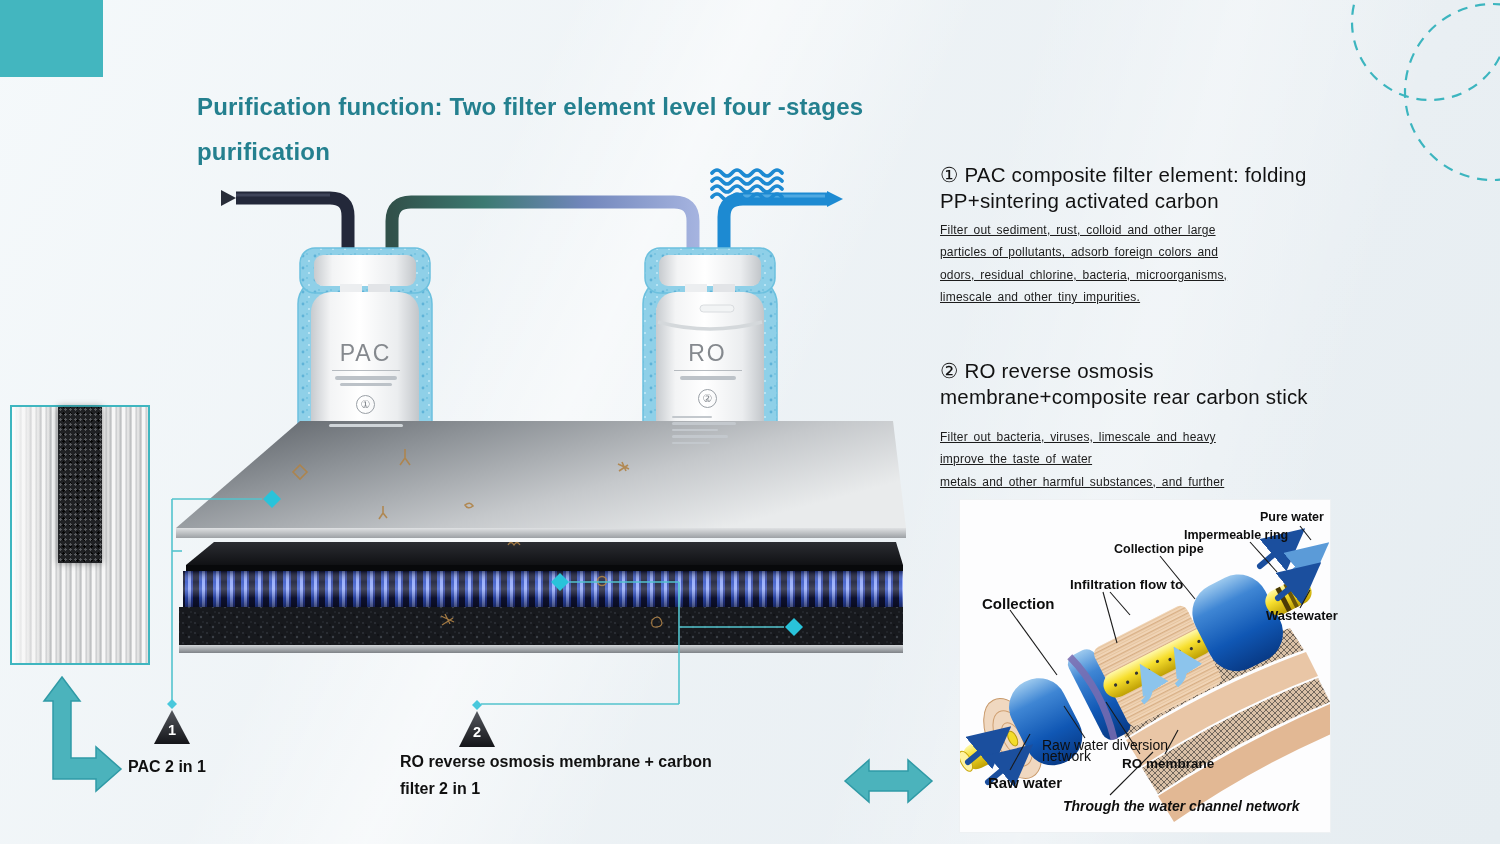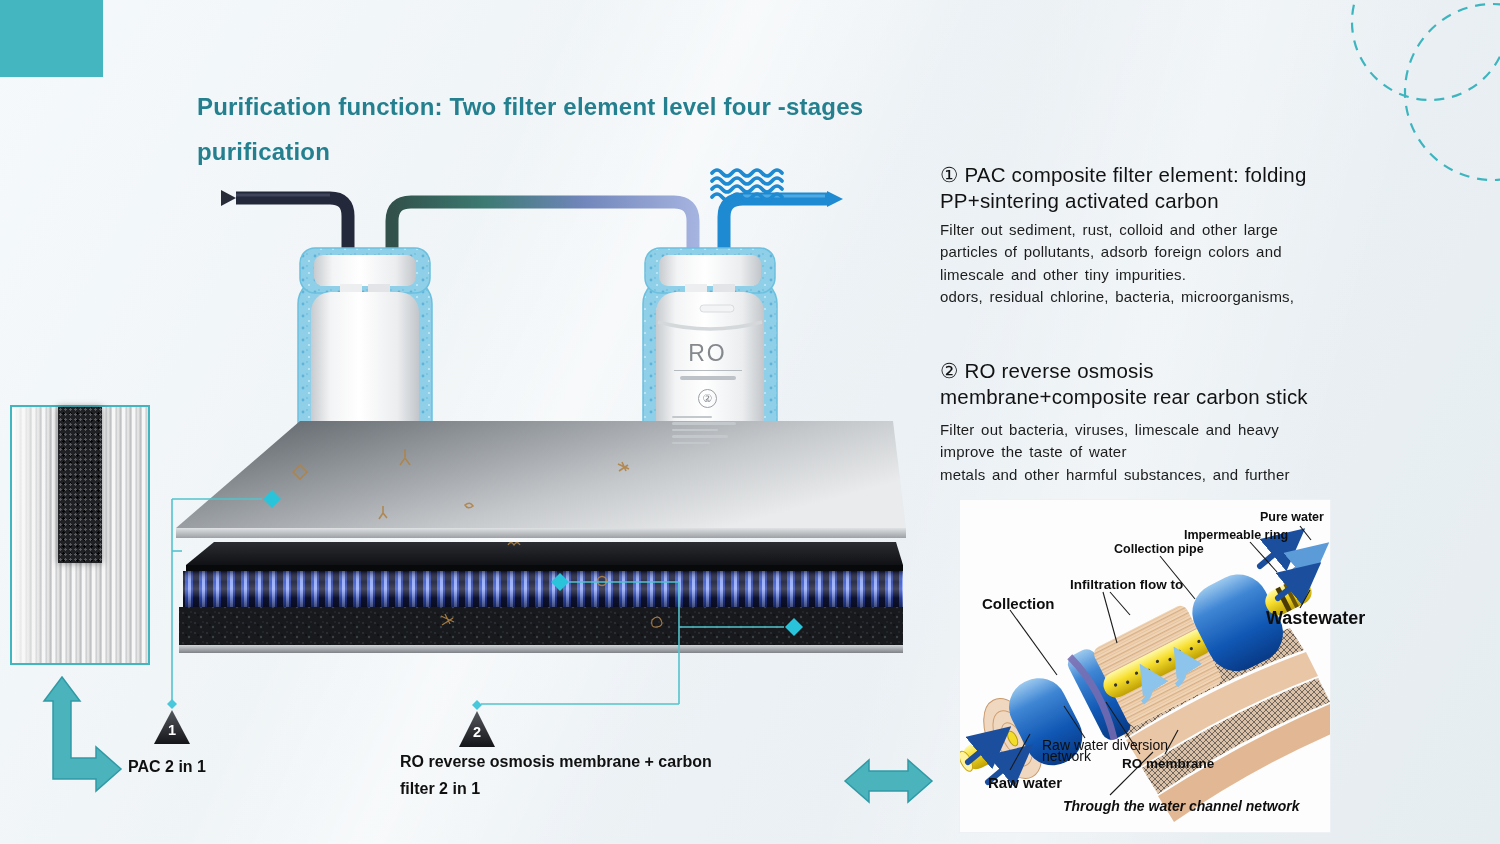--- a/index.html
+++ b/index.html
@@ -7,21 +7,21 @@
     background:linear-gradient(118deg,#f5f9fb 0%,#eef3f6 40%,#e9eff3 75%,#e6edf1 100%);}
   .slide::before{content:"";position:absolute;inset:0;
     background:linear-gradient(115deg,rgba(255,255,255,0) 30%,rgba(255,255,255,.55) 40%,rgba(255,255,255,0) 52%),
                linear-gradient(105deg,rgba(255,255,255,0) 60%,rgba(255,255,255,.35) 72%,rgba(255,255,255,0) 84%);
     pointer-events:none;}
   .abs{position:absolute;}
   .corner-square{left:0;top:0;width:103px;height:77px;background:#43b6bf;}
   .title{left:162px;top:84px;width:1120px;font-size:24px;font-weight:bold;color:#24808f;line-height:45px;letter-spacing:.2px;margin-left:35px;}
   .info{width:508px;color:#121212;}
   .info .h{font-size:20.5px;font-weight:normal;line-height:26px;letter-spacing:.2px;}
-  .info .b{font-size:15px;line-height:22.3px;word-spacing:2.2px;letter-spacing:.2px;color:#1c1c1c;}
+  .info .b{font-size:12px;line-height:22.3px;word-spacing:2.2px;letter-spacing:.2px;color:#1c1c1c;text-decoration:underline;}
   .callout{font-size:16px;font-weight:bold;color:#101010;line-height:27px;}
   .tri-num{width:20px;text-align:center;color:#fff;font-size:14.5px;font-weight:bold;}
   
   .inset{left:10px;top:405px;width:140px;height:260px;border:2px solid #3fb6c0;box-sizing:border-box;
     background:linear-gradient(90deg,rgba(252,252,252,.95) 0%,rgba(244,244,244,.55) 12%,rgba(255,255,255,0) 28%),
     repeating-linear-gradient(90deg,#f7f7f7 0px,#f7f7f7 3px,#c6c8ca 4px,#ebebeb 6px,#b6b8ba 9px,#efefef 10px);}
   .inset-carbon{position:absolute;left:34%;top:0;width:32%;height:61%;background-color:#1f2023;
     background-image:radial-gradient(rgba(95,97,101,.9) 1px,transparent 1.4px),radial-gradient(rgba(0,0,0,.85) 1px,transparent 1.3px);
     background-size:5px 5px,7px 7px;background-position:0 0,2px 3px;box-shadow:0 0 7px rgba(0,0,0,.45);}
   
@@ -202,20 +202,28 @@
     <path d="M477,711 L495,747 L459,747 Z" fill="url(#triGrad)"></path>
 
     <path d="M62,677 L80,701 L71,701 L71,758 L96,758 L96,747 L121,769 L96,791 L96,779 L53,779 L53,701 L44,701 Z" fill="#4bb3bc" stroke="#2f9aa6" stroke-width="1.5"></path>
     <path d="M845,781 L869,760 L869,771 L908,771 L908,760 L932,781 L908,802 L908,791 L869,791 L869,802 Z" fill="#4bb3bc" stroke="#2f9aa6" stroke-width="1.5"></path>
   </svg>
 
   <div class="abs inset">
     <div class="inset-carbon"></div>
   </div>
 
+  <div class="abs cart-label" style="left:318px;top:340px;width:95px;">
+    <div class="cart-code">PAC</div>
+    <div class="cart-rule" style="width:68px;"></div>
+    <div class="bar" style="width:62px;height:3.5px;"></div>
+    <div class="bar" style="width:52px;height:3.5px;"></div>
+    <div class="circ-num">①</div>
+    <div class="bar" style="width:74px;height:2.5px;margin-top:10px;background:#d0d5d9;"></div>
+  </div>
   <div class="abs cart-label" style="left:660px;top:340px;width:95px;">
     <div class="cart-code">RO</div>
     <div class="cart-rule" style="width:68px;"></div>
     <div class="bar" style="width:56px;height:3.5px;"></div>
     <div class="circ-num">②</div>
     <div style="margin-top:8px;padding-left:12px;">
       <div class="barl" style="width:40px;height:2.5px;"></div>
       <div class="barl" style="width:64px;height:2.5px;"></div>
       <div class="barl" style="width:46px;height:2.5px;"></div>
       <div class="barl" style="width:56px;height:2.5px;"></div>
@@ -232,30 +240,30 @@
   </div>
 
   <div class="abs info" style="left:940px;top:162px;">
     <div class="h">
       <div>① PAC composite filter element: folding</div>
       <div>PP+sintering activated carbon</div>
     </div>
     <div class="b" style="margin-top:5px;">
       <div>Filter out sediment, rust, colloid and other large</div>
       <div>particles of pollutants, adsorb foreign colors and</div>
+      <div>odors, residual chlorine, bacteria, microorganisms,</div>
       <div>limescale and other tiny impurities.</div>
-      <div>odors, residual chlorine, bacteria, microorganisms,</div>
     </div>
   </div>
   <div class="abs info" style="left:940px;top:358px;">
     <div class="h">
       <div>② RO reverse osmosis</div>
       <div>membrane+composite rear carbon stick</div>
     </div>
-    <div class="b" style="margin-top:9px;">
+    <div class="b" style="margin-top:16px;">
       <div>Filter out bacteria, viruses, limescale and heavy</div>
       <div>improve the taste of water</div>
       <div>metals and other harmful substances, and further</div>
     </div>
   </div>
 
   <div class="abs ro-box">
     <svg style="position:absolute;left:0;top:0;" width="370" height="332" viewBox="0 0 370 332">
       <defs>
         <linearGradient id="cylGrad" x1="0" y1="0" x2="0" y2="1">
@@ -349,21 +357,21 @@
         <path d="M150,295 L193,252"></path>
           <path d="M340,26 L351,40"></path>
       </g>
     </svg>
 
     <span class="ro-lab" style="left:300px;top:10px;font-size:12.5px;">Pure water</span>
     <span class="ro-lab" style="left:224px;top:28px;font-size:12.5px;">Impermeable ring</span>
     <span class="ro-lab" style="left:154px;top:42px;font-size:12.5px;">Collection pipe</span>
     <span class="ro-lab" style="left:110px;top:77px;font-size:13.5px;">Infiltration flow to</span>
     <span class="ro-lab" style="left:22px;top:95px;font-size:15px;">Collection</span>
-    <span class="ro-lab" style="left:306px;top:108px;font-size:18px;">Wastewater</span>
+    <span class="ro-lab" style="left:306px;top:108px;font-size:13px;">Wastewater</span>
     <span class="ro-lab" style="left:82px;top:240px;width:122px;font-size:14px;line-height:11px;text-align:left;font-weight:500;">
       <span style="display:block;">Raw water diversion</span>
       <span style="display:block;">network</span>
     </span>
     <span class="ro-lab" style="left:162px;top:256px;font-size:13.5px;">RO membrane</span>
     <span class="ro-lab" style="left:28px;top:274px;font-size:15px;">Raw water</span>
     <span class="ro-lab" style="left:103px;top:298px;font-size:14px;font-style:italic;">Through the water channel network</span>
   </div>
 
 </div>

